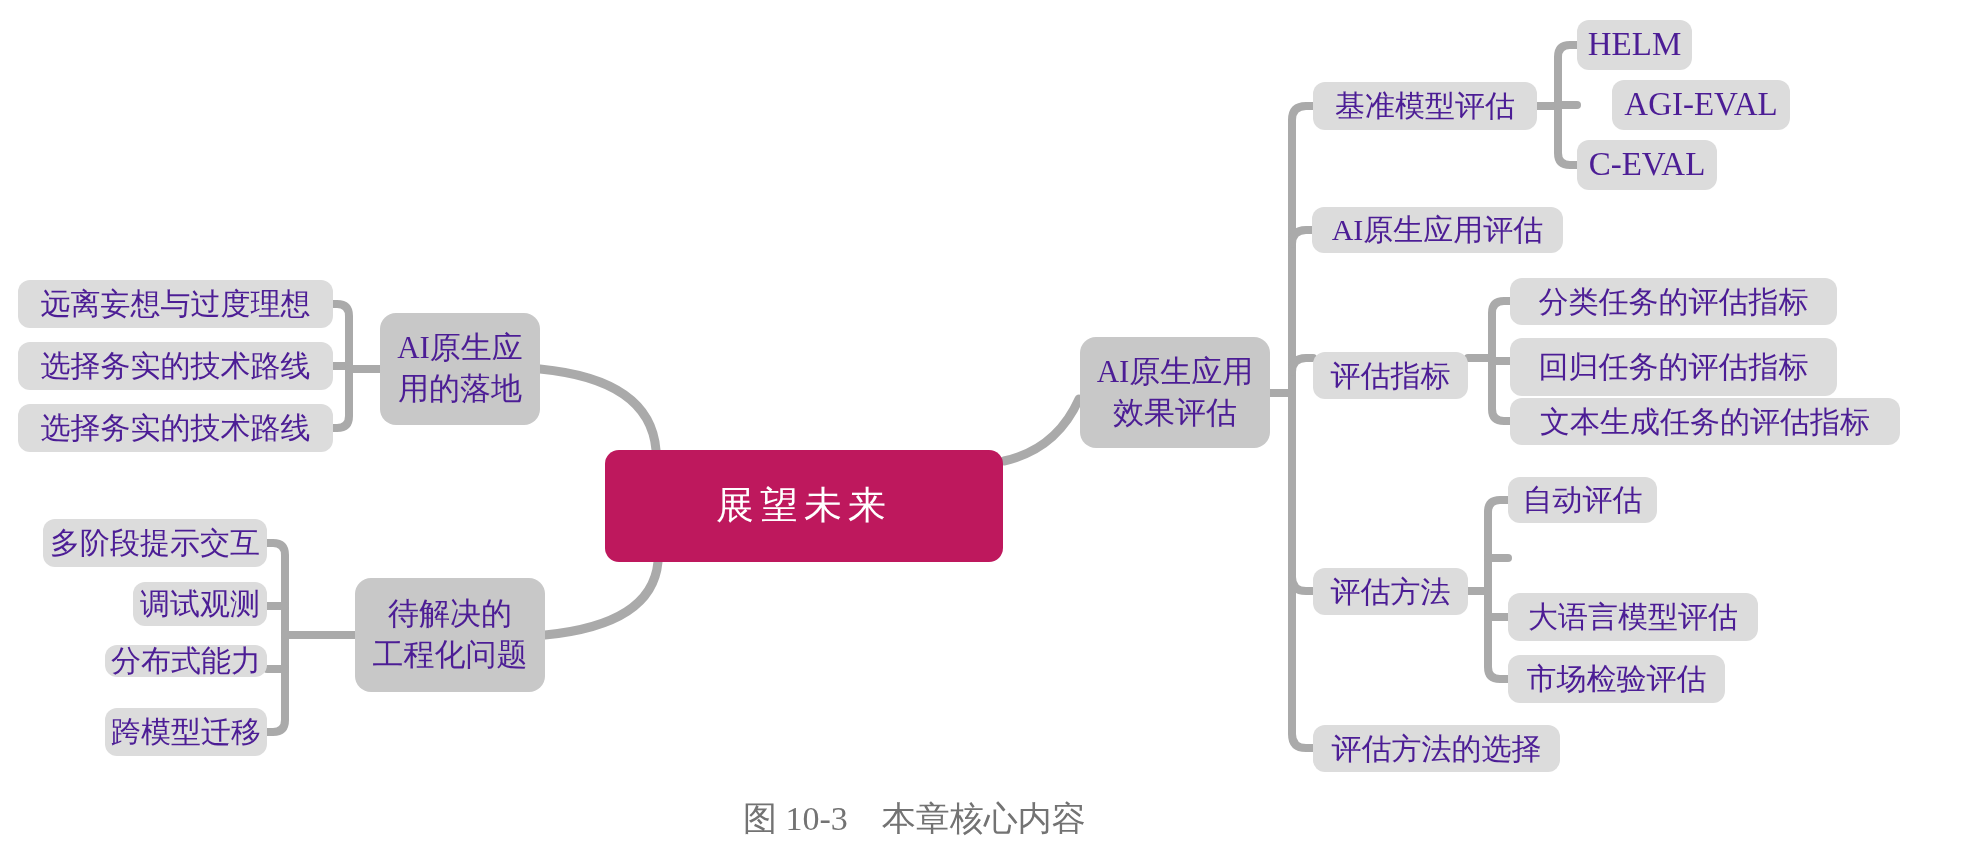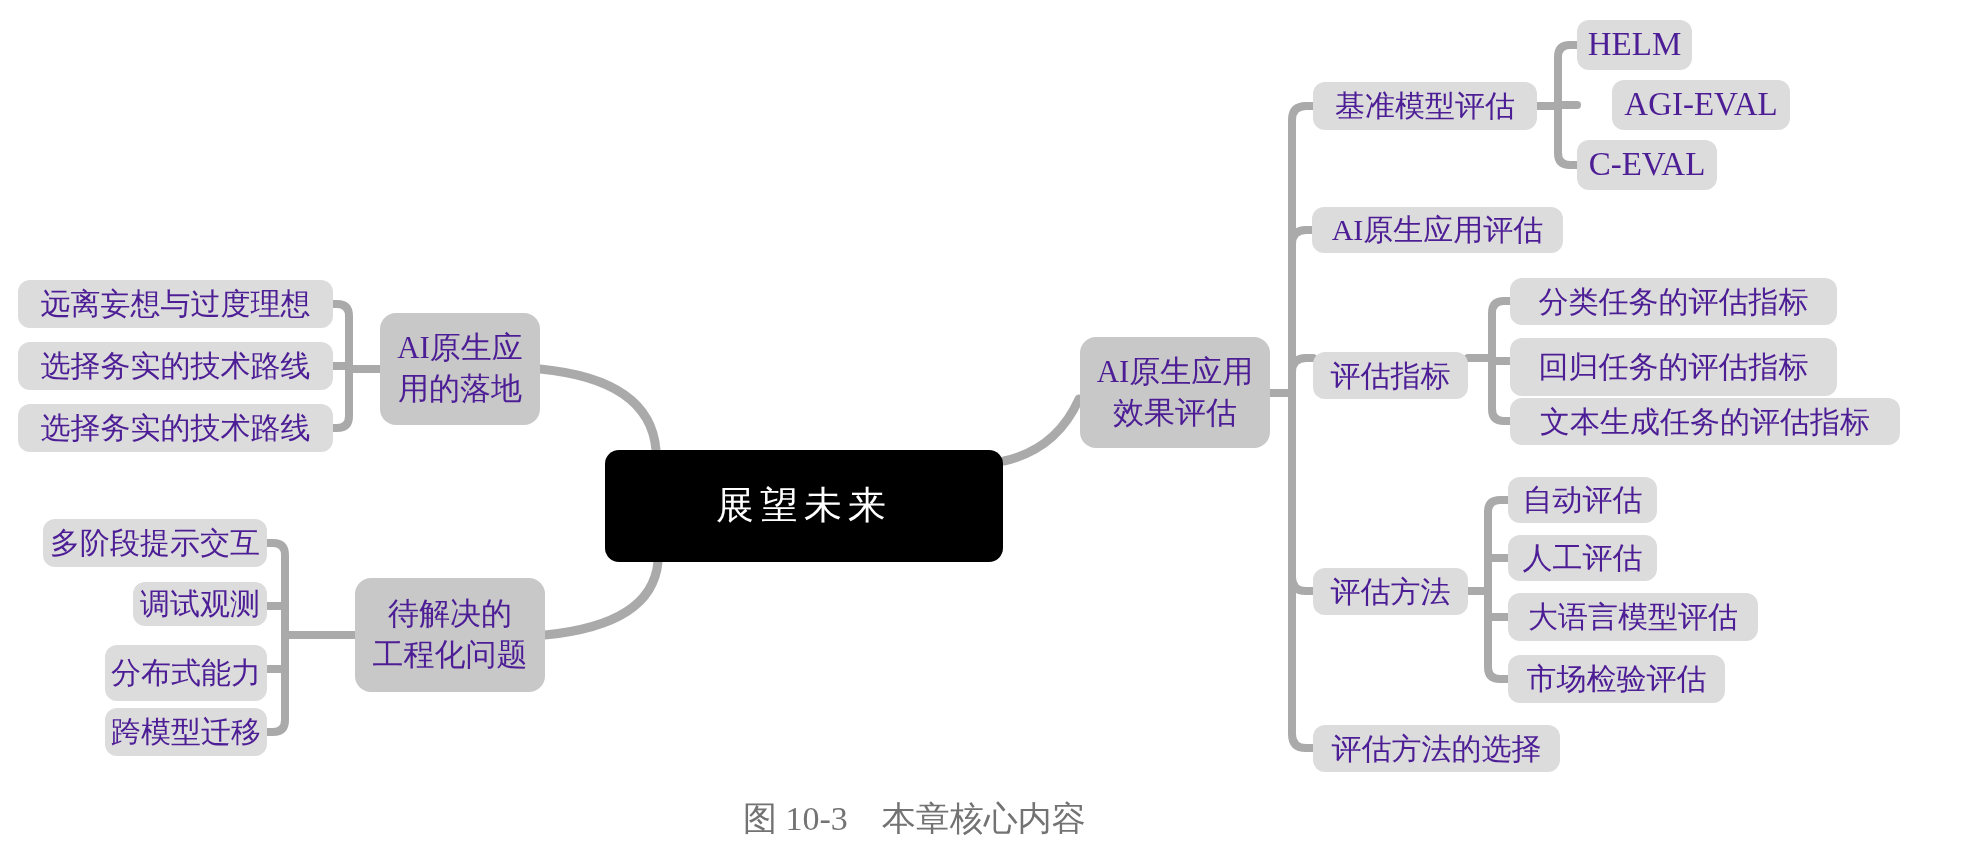--- a/index.html
+++ b/index.html
@@ -18,21 +18,21 @@
     border-radius:12px;
     font-size:30px; line-height:1.2;
     white-space:pre-line; text-align:center;
   }
   .branch {
     background:#c8c8c8;
     border-radius:16px;
     font-size:31px; line-height:1.32;
   }
   .root {
-    background:#000000; color:#ffffff;
+    background:#be185d; color:#ffffff;
     border-radius:14px;
     font-size:38px; letter-spacing:6px;
   }
   .latin { font-size:33px; }
   .caption {
     position:absolute; left:743px; top:796px;
     font-size:34px; color:#737373;
   }
 </style>
 </head>
@@ -78,21 +78,21 @@
   <div class="node root" style="left:605px; top:450px; width:398px; height:112px;">展望未来</div>
 
   <div class="node" style="left:18px; top:280px; width:315px; height:48px;">远离妄想与过度理想</div>
   <div class="node" style="left:18px; top:342px; width:315px; height:48px;">选择务实的技术路线</div>
   <div class="node" style="left:18px; top:404px; width:315px; height:48px;">选择务实的技术路线</div>
   <div class="node branch" style="left:380px; top:313px; width:160px; height:112px;">AI原生应
 用的落地</div>
 
   <div class="node" style="left:43px; top:519px; width:224px; height:48px;">多阶段提示交互</div>
   <div class="node" style="left:133px; top:582px; width:134px; height:44px;">调试观测</div>
-  <div class="node" style="left:105px; top:645px; width:162px; height:56px;">分布式能力</div>
+  <div class="node" style="left:105px; top:645px; width:162px; height:32px;">分布式能力</div>
   <div class="node" style="left:105px; top:708px; width:162px; height:48px;">跨模型迁移</div>
   <div class="node branch" style="left:355px; top:578px; width:190px; height:114px;">待解决的
 工程化问题</div>
 
   <div class="node branch" style="left:1080px; top:337px; width:190px; height:111px;">AI原生应用
 效果评估</div>
 
   <div class="node" style="left:1313px; top:82px; width:224px; height:48px;">基准模型评估</div>
   <div class="node" style="left:1312px; top:207px; width:251px; height:46px;">AI原生应用评估</div>
   <div class="node" style="left:1313px; top:352px; width:155px; height:47px;">评估指标</div>
@@ -101,19 +101,18 @@
 
   <div class="node latin" style="left:1577px; top:20px; width:115px; height:50px;">HELM</div>
   <div class="node latin" style="left:1577px; top:80px; width:178px; height:50px;margin-left:35px;">AGI-EVAL</div>
   <div class="node latin" style="left:1577px; top:140px; width:140px; height:50px;">C-EVAL</div>
 
   <div class="node" style="left:1510px; top:278px; width:327px; height:47px;">分类任务的评估指标</div>
   <div class="node" style="left:1510px; top:338px; width:327px; height:58px;">回归任务的评估指标</div>
   <div class="node" style="left:1510px; top:398px; width:390px; height:47px;">文本生成任务的评估指标</div>
 
   <div class="node" style="left:1508px; top:477px; width:149px; height:46px;">自动评估</div>
-  <div class="node" style="left:1508px; top:535px; width:149px; height:46px;">人工评估</div>
   <div class="node" style="left:1508px; top:593px; width:250px; height:48px;">大语言模型评估</div>
   <div class="node" style="left:1508px; top:655px; width:217px; height:48px;">市场检验评估</div>
 
   <div class="caption">图 10-3　本章核心内容</div>
 
 </div>
 
 </body></html>

